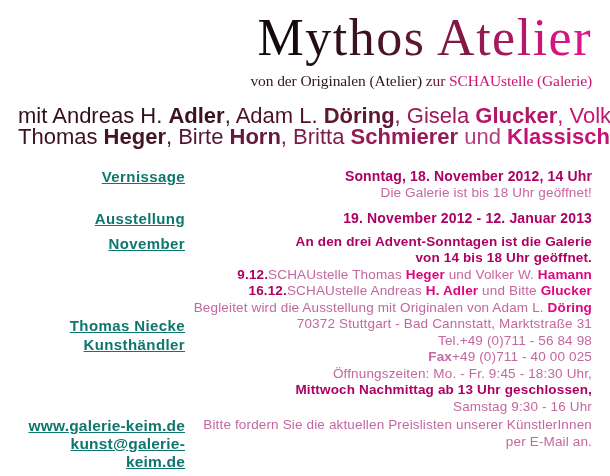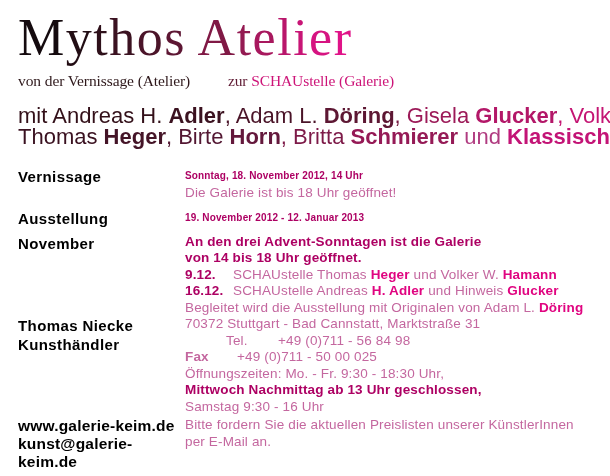--- a/index.html
+++ b/index.html
@@ -4,20 +4,21 @@
 <style>
   html,body { margin:0; padding:0; background:#ffffff; }
   .page {
     position:relative;
     width:610px; height:476px;
     box-sizing:border-box;
     background:#ffffff;
     padding:10px 18px 0 18px;
     font-family:"Liberation Sans", sans-serif;
     overflow:hidden;
+    text-align:right;
   }
   
   .title {
     margin:0;
     font-family:"Liberation Serif", serif;
     font-weight:normal;
     font-size:52px;
     line-height:56px;
     letter-spacing:1.5px;
     white-space:nowrap;
@@ -32,43 +33,43 @@
   }
   
   .artists { margin-top:15px; font-family:Liberation Sans, sans-serif; font-size:22px; }
   .artists-line { line-height:21px; white-space:nowrap; }
   
   .grid { margin-top:20px; }
   .row { display:flex; align-items:flex-start; }
   .label-col {
     width:167px; flex:none;
     font-weight:bold; font-size:15px; letter-spacing:0.4px;
-    color:#000000; line-height:19px;
+    color:#0f766e; line-height:19px;text-decoration:underline;
   }
   .content-col { flex:1; font-size:13.5px; letter-spacing:0.15px; }
   .cline { line-height:16.5px; min-height:16.5px; white-space:nowrap; }
-  .cline.strong { font-size:10px; line-height:18px; }
+  .cline.strong { font-size:14px; line-height:18px; }
   .mb7 { margin-bottom:7px; }
   .mb6 { margin-bottom:6px; }
   .mb2 { margin-bottom:2px; }
   .url-col { font-size:15.5px; letter-spacing:0.2px; line-height:18px; }
   
   .b { font-weight:bold; }
   .seg-deep { color:#ad0063; }
   .seg-name { color:#e00480; }
   .seg-pink { color:#c4679f; }
   .cell { display:inline-block; }
 </style>
 </head>
 <body>
 
 <div class="page">
 
   <h1 class="title"><span style="color: rgb(20, 10, 14);">M</span><span style="color: rgb(34, 13, 20);">y</span><span style="color: rgb(46, 16, 26);">t</span><span style="color: rgb(59, 18, 33);">h</span><span style="color: rgb(75, 20, 41);">o</span><span style="color: rgb(93, 22, 51);">s</span><span> </span><span style="color: rgb(128, 25, 69);">A</span><span style="color: rgb(148, 26, 82);">t</span><span style="color: rgb(168, 24, 94);">e</span><span style="color: rgb(185, 22, 107);">l</span><span style="color: rgb(200, 21, 118);">i</span><span style="color: rgb(214, 20, 129);">e</span><span style="color: rgb(224, 19, 136);">r</span></h1>
-  <div class="subtitle"><span style="color: rgb(46, 24, 27);">von der Vernissage (Atelier) </span><span style="color: rgb(95, 26, 51); margin-left: 34px;">zur </span><span style="color: rgb(205, 20, 120);">SCHAUstelle (Galerie)</span></div>
+  <div class="subtitle"><span style="color: rgb(46, 24, 27);">von der Originalen (Atelier) </span><span style="color: rgb(95, 26, 51);">zur </span><span style="color: rgb(205, 20, 120);">SCHAUstelle (Galerie)</span></div>
 
   <div class="artists">
     <div class="artists-line"><span style="color: rgb(51, 16, 25);">mit Andreas H. </span><span class="b" style="color: rgb(59, 18, 32);">Adler</span><span style="color: rgb(74, 20, 40);">, Adam L. </span><span class="b" style="color: rgb(93, 23, 51);">Döring</span><span style="color: rgb(117, 24, 63);">, </span><span style="color: rgb(156, 26, 88);">Gisela </span><span class="b" style="color: rgb(179, 23, 104);">Glucker</span><span style="color: rgb(196, 21, 115);">, Volker W. </span><span class="b" style="color: rgb(214, 20, 126);">Hamann</span><span style="color: rgb(217, 19, 128);">,</span></div>
     <div class="artists-line"><span style="color: rgb(58, 17, 32);">Thomas </span><span class="b" style="color: rgb(68, 20, 39);">Heger</span><span style="color: rgb(83, 23, 50);">, Birte </span><span class="b" style="color: rgb(100, 24, 60);">Horn</span><span style="color: rgb(125, 26, 72);">, Britta </span><span class="b" style="color: rgb(149, 26, 86);">Schmierer</span><span style="color: rgb(176, 59, 128);"> und </span><span class="b" style="color: rgb(195, 20, 118);">Klassische Moderne</span></div>
   </div>
 
   <div class="grid">
 
     <div class="row mb7">
       <div class="label-col">Vernissage</div>
@@ -84,35 +85,35 @@
         <div class="cline strong"><span class="b seg-deep">19. November 2012 - 12. Januar 2013</span></div>
       </div>
     </div>
 
     <div class="row">
       <div class="label-col">November</div>
       <div class="content-col">
         <div class="cline"><span class="b seg-deep">An den drei Advent-Sonntagen ist die Galerie</span></div>
         <div class="cline"><span class="b seg-deep">von 14 bis 18 Uhr geöffnet.</span></div>
         <div class="cline"><span class="b seg-deep cell" style="min-width: 48px;">9.12.</span><span class="seg-pink">SCHAUstelle Thomas </span><span class="b seg-name">Heger</span><span class="seg-pink"> und Volker W. </span><span class="b seg-name">Hamann</span></div>
-        <div class="cline"><span class="b seg-deep cell" style="min-width: 48px;">16.12.</span><span class="seg-pink">SCHAUstelle Andreas </span><span class="b seg-name">H. Adler</span><span class="seg-pink"> und Hinweis </span><span class="b seg-name">Glucker</span></div>
+        <div class="cline"><span class="b seg-deep cell" style="min-width: 48px;">16.12.</span><span class="seg-pink">SCHAUstelle Andreas </span><span class="b seg-name">H. Adler</span><span class="seg-pink"> und Bitte </span><span class="b seg-name">Glucker</span></div>
         <div class="cline"><span class="seg-pink">Begleitet wird die Ausstellung mit Originalen von Adam L. </span><span class="b seg-name">Döring</span></div>
       </div>
     </div>
 
     <div class="row mb2">
       <div class="label-col">
         <div>Thomas Niecke</div>
         <div>Kunsthändler</div>
       </div>
       <div class="content-col">
         <div class="cline"><span class="seg-pink">70372 Stuttgart - Bad Cannstatt, Marktstraße 31</span></div>
         <div class="cline"><span class="seg-pink cell" style="min-width: 52px; margin-left: 41px;">Tel.</span><span class="seg-pink">+49 (0)711 - 56 84 98</span></div>
-        <div class="cline"><span class="seg-pink cell" style="min-width: 52px; font-weight: bold;">Fax</span><span class="seg-pink">+49 (0)711 - 50 00 025</span></div>
-        <div class="cline"><span class="seg-pink">Öffnungszeiten: Mo. - Fr. 9:30 - 18:30 Uhr,</span></div>
+        <div class="cline"><span class="seg-pink cell" style="min-width: 52px; font-weight: bold;">Fax</span><span class="seg-pink">+49 (0)711 - 40 00 025</span></div>
+        <div class="cline"><span class="seg-pink">Öffnungszeiten: Mo. - Fr. 9:45 - 18:30 Uhr,</span></div>
         <div class="cline"><span class="b seg-deep">Mittwoch Nachmittag ab 13 Uhr geschlossen,</span></div>
         <div class="cline"><span class="seg-pink">Samstag 9:30 - 16 Uhr</span></div>
       </div>
     </div>
 
     <div class="row">
       <div class="label-col url-col">
         <div>www.galerie-keim.de</div>
         <div>kunst@galerie-keim.de</div>
       </div>

